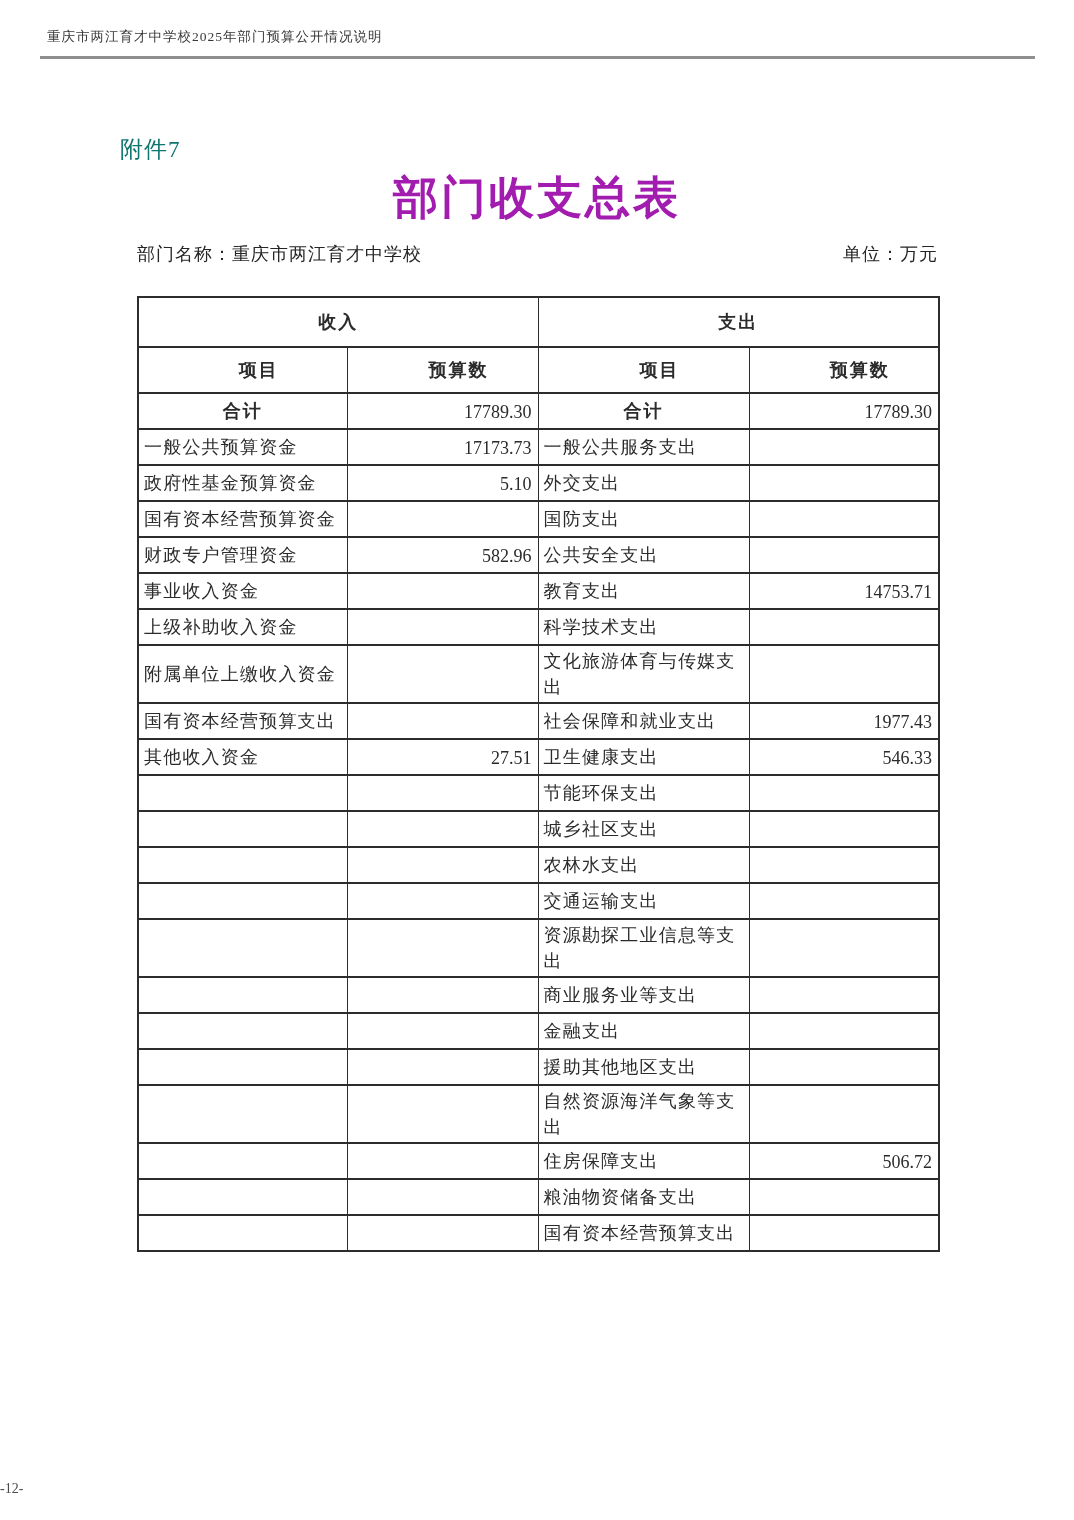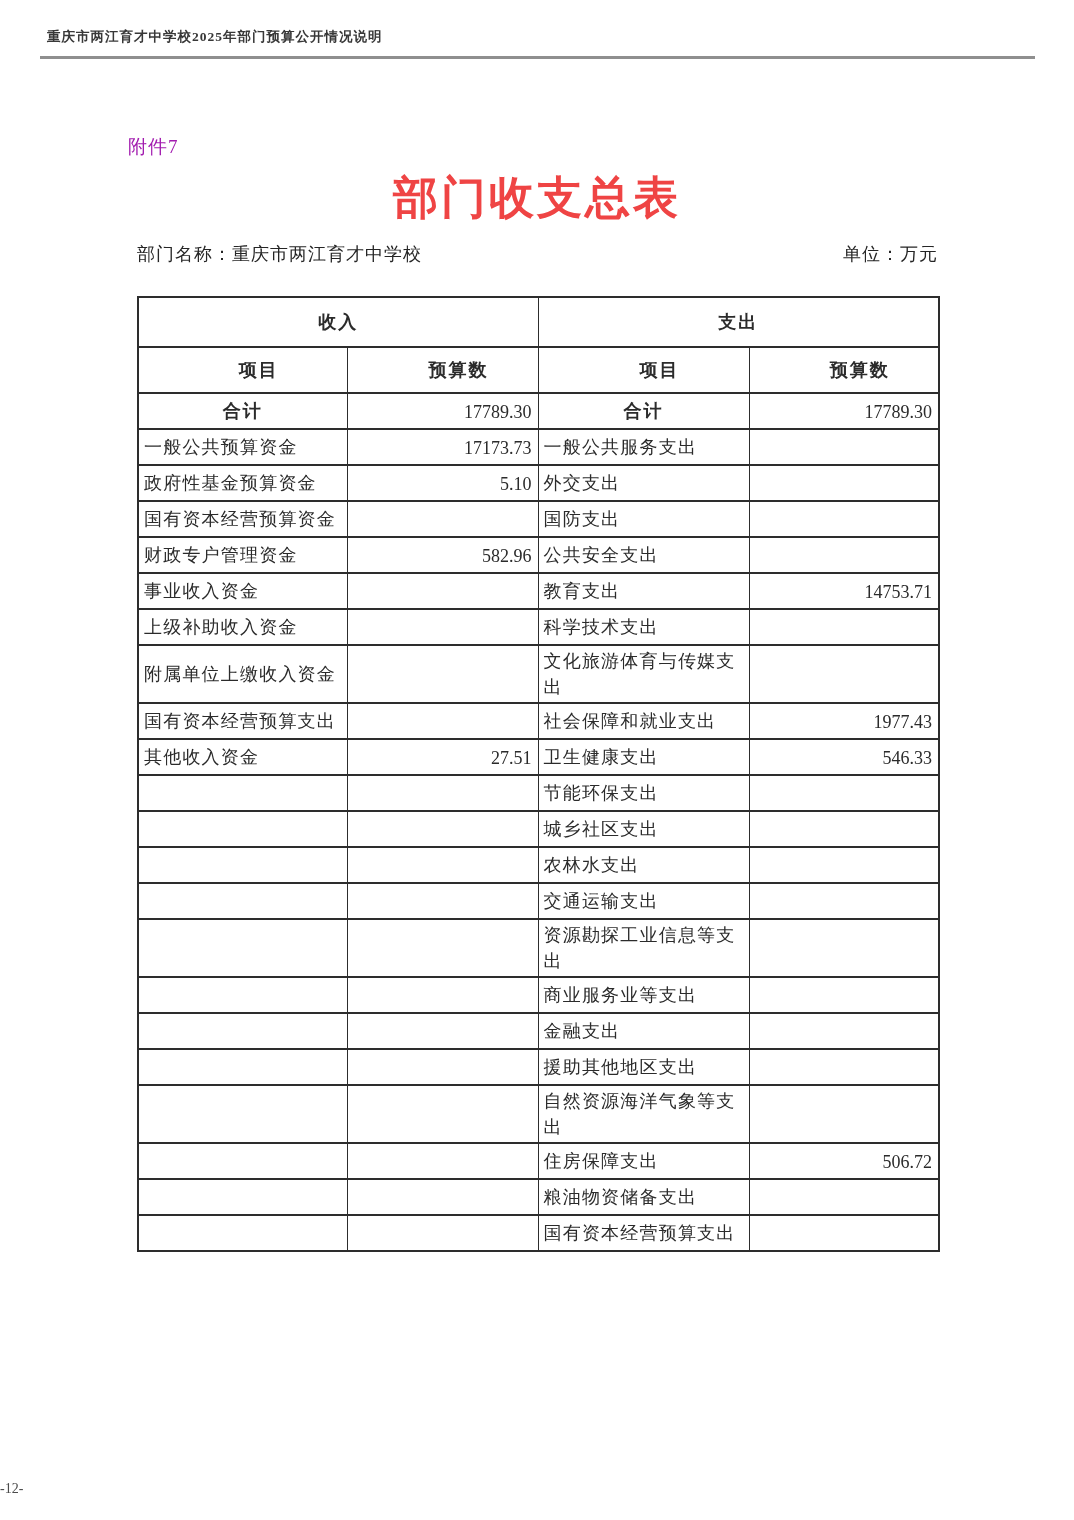--- a/index.html
+++ b/index.html
@@ -12,50 +12,50 @@
     background: #ffffff;
     font-family: "Liberation Serif", "DejaVu Serif", serif;
     color: #1f1f1f;
     overflow: hidden;
   }
   .header-note {
     position: absolute;
     left: 47px;
     top: 28px;
     font-size: 13.5px;
-    font-weight: bold;
+    font-weight: normal;
     letter-spacing: 1px;
     color: #383838;
   }
   .header-rule {
     position: absolute;
     left: 40px;
     top: 56px;
     width: 995px;
     height: 3px;
     background: #8f8f8f;
   }
   .attachment-label {
     position: absolute;
-    left: 128px;
+    left: 120px;
     top: 134px;
-    font-size: 19px;
+    font-size: 23px;
     letter-spacing: 1px;
-    color: #a21caf;
+    color: #0f766e;
   }
   .page-title {
     position: absolute;
     left: 0;
     top: 168px;
     width: 100%;
     text-align: center;
     font-size: 45px;
     font-weight: bold;
     letter-spacing: 3px;
-    color: #ef4444;
+    color: #a21caf;
   }
   .meta-row {
     position: absolute;
     left: 137px;
     top: 242px;
     width: 801px;
     display: flex;
     justify-content: space-between;
     font-size: 18px;
     letter-spacing: 1px;

